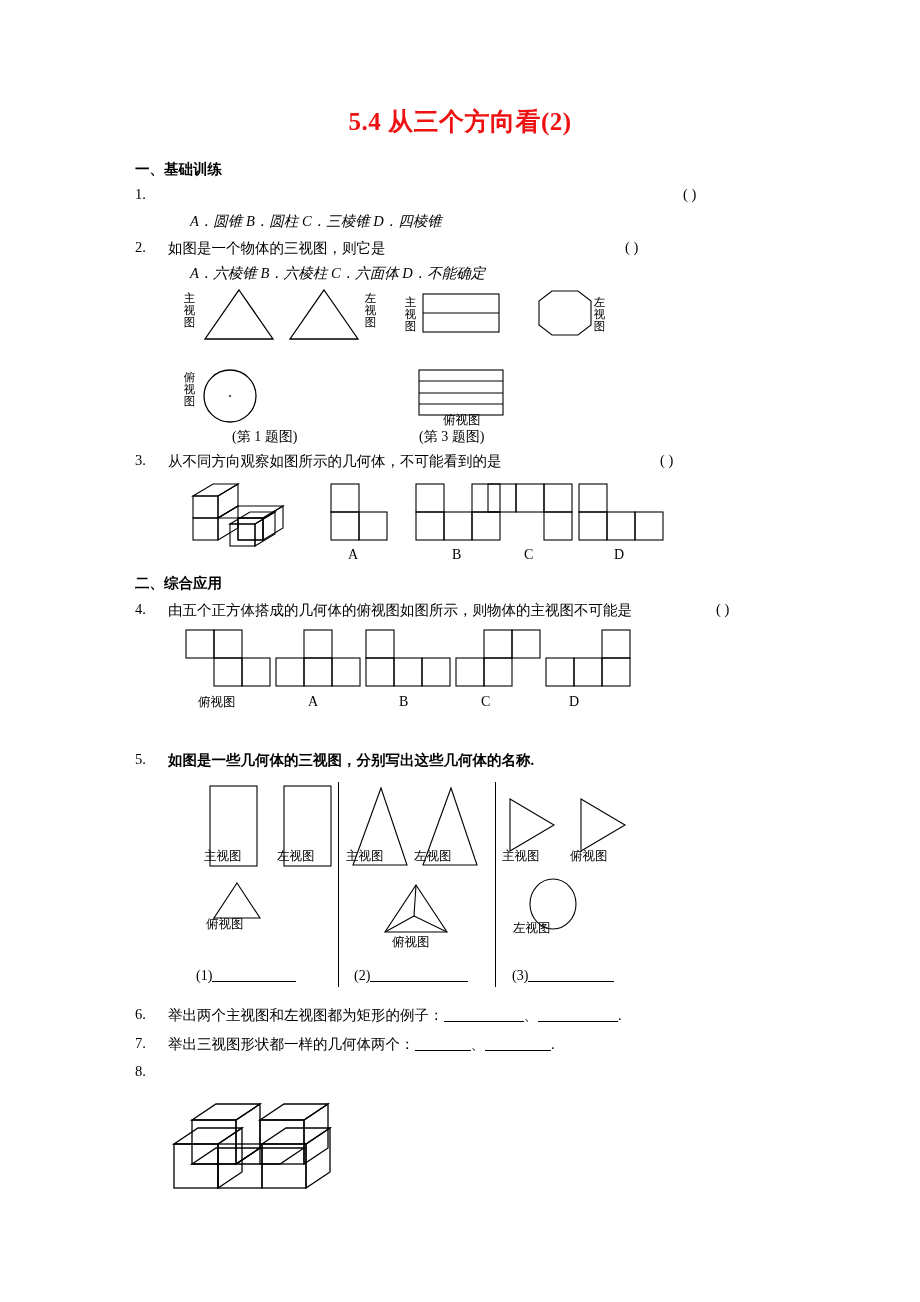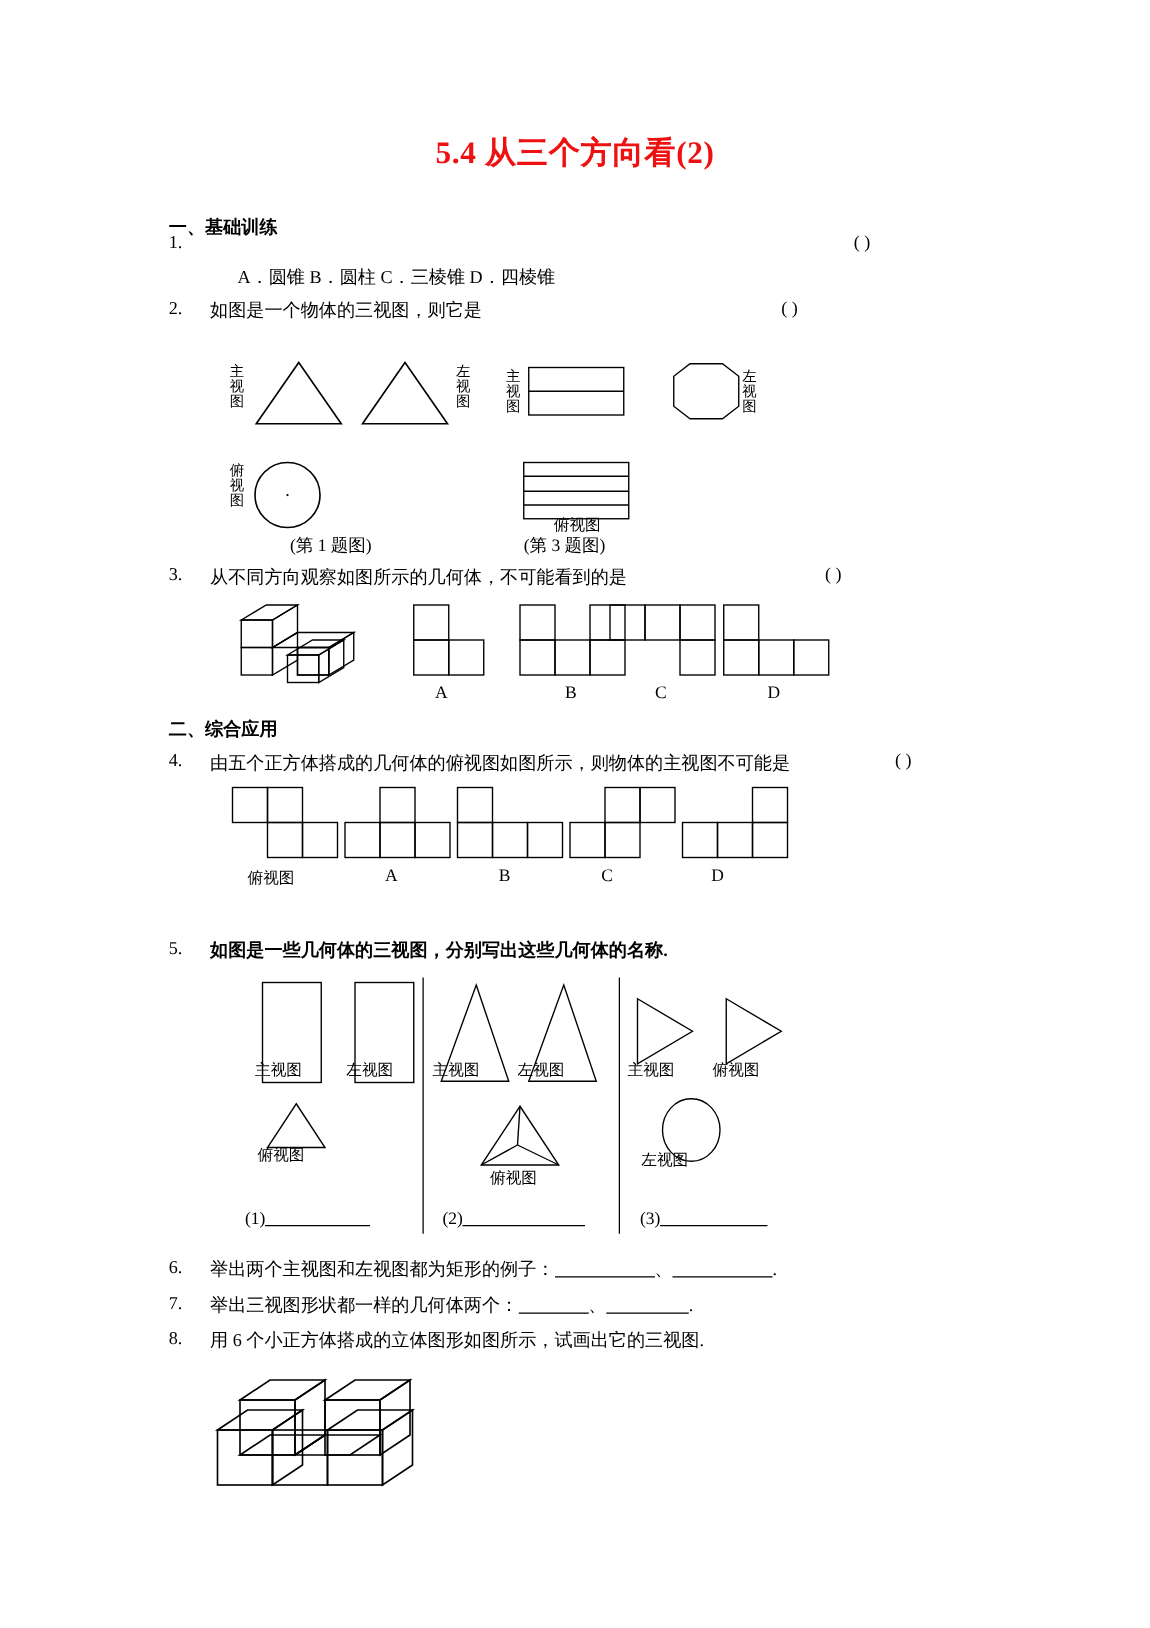--- a/index.html
+++ b/index.html
@@ -31,21 +31,21 @@
     font-size:14.5px;
     font-weight:700;
     white-space:nowrap;
   }
   .qline {
     position:absolute;
     font-size:14.5px;
     white-space:nowrap;
   }
   .qnum { position:absolute; font-size:14.5px; }
-  .opts { position:absolute; font-size:14.5px; white-space:nowrap; }
+  .opts { position:absolute; font-size:14.5px; white-space:nowrap;font-style:italic; }
 
   .vlabel {
     position:absolute;
     font-size:11.5px;
     line-height:1.03;
     width:13px;
     text-align:center;
     letter-spacing:0;
   }
   .hlabel {
@@ -74,29 +74,30 @@
     vertical-align:-2px;
   }
 </style>
 </head>
 <body>
 
 <div class="page">
 
   <div class="title">5.4 从三个方向看(2)</div>
 
-  <div class="sec-head" style="left:135px; top:172px;">一、基础训练</div>
+  <div class="sec-head" style="left:135px; top:160px;">一、基础训练</div>
 
   <div class="qnum" style="left:135px; top:186px;">1.</div>
   <div class="qline" style="left:683px; top:186px;">(        )</div>
   <div class="opts" style="left:190px; top:212px;">A．圆锥      B．圆柱     C．三棱锥       D．四棱锥</div>
 
   <div class="qnum" style="left:135px; top:239px;">2.</div>
   <div class="qline" style="left:168px; top:239px;">如图是一个物体的三视图，则它是</div>
   <div class="qline" style="left:625px; top:239px;">(        )</div>
+  <div class="opts" style="left:190px; top:264px;">A．六棱锥   B．六棱柱   C．六面体     D．不能确定</div>
 
   <div class="vlabel" style="left:183px; top:293px;">主视图</div>
   <svg style="left:203px; top:288px;" width="72" height="54">
     <polygon class="stroke" points="36,2 70,51 2,51"></polygon>
   </svg>
 
   <svg style="left:288px; top:288px;" width="72" height="54">
     <polygon class="stroke" points="36,2 70,51 2,51"></polygon>
   </svg>
   <div class="vlabel" style="left:364px; top:293px;">左视图</div>
@@ -322,21 +323,20 @@
   <div class="qline" style="left:168px; top:1006px;">
     <span>举出两个主视图和左视图都为矩形的例子：</span><span class="blank-ul" style="width:80px;"></span><span>、</span><span class="blank-ul" style="width:80px;"></span><span>.</span>
   </div>
 
   <div class="qnum" style="left:135px; top:1035px;">7.</div>
   <div class="qline" style="left:168px; top:1035px;">
     <span>举出三视图形状都一样的几何体两个：</span><span class="blank-ul" style="width:56px;"></span><span>、</span><span class="blank-ul" style="width:66px;"></span><span>.</span>
   </div>
 
   <div class="qnum" style="left:135px; top:1063px;">8.</div>
-  <div class="qline" style="left:168px; top:1063px;">用 6 个小正方体搭成的立体图形如图所示，试画出它的三视图.</div>
 
   <svg style="left:168px; top:1090px;" width="200" height="115">
     <g class="stroke" stroke-width="1.5">
 
       <polygon points="24,30 48,14 92,14 68,30"></polygon>
       <rect x="24" y="30" width="44" height="44"></rect>
       <polygon points="68,30 92,14 92,58 68,74"></polygon>
 
       <polygon points="92,30 116,14 160,14 136,30"></polygon>
       <rect x="92" y="30" width="44" height="44"></rect>

